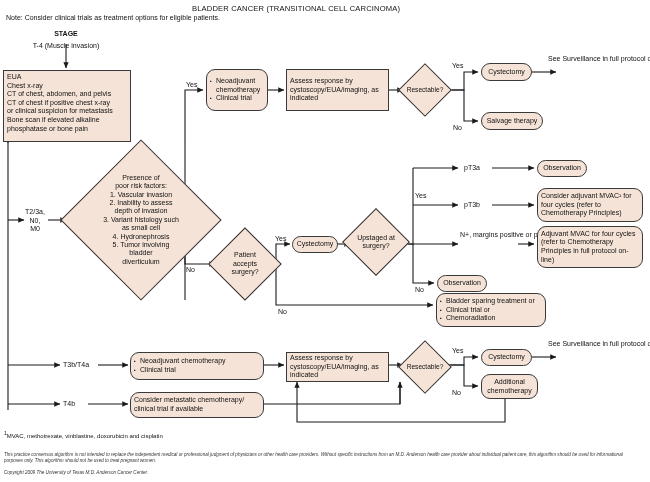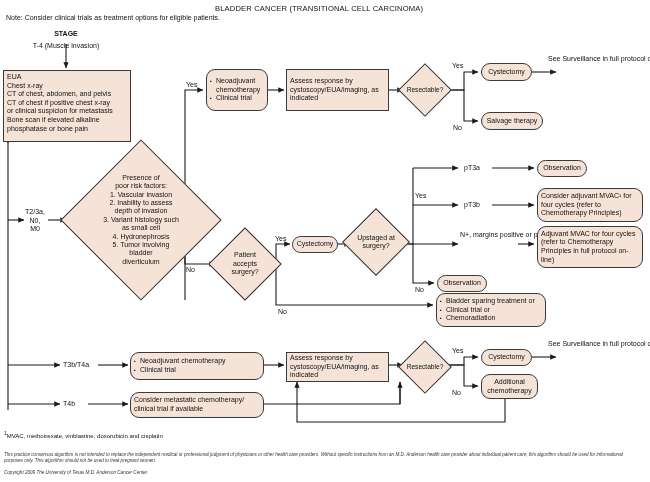--- a/index.html
+++ b/index.html
@@ -115,21 +115,21 @@
 
       <path d="M532,357 L556,357" marker-end="url(#ah)"></path>
 
       <path d="M505,398 L505,422 L297,422 L297,382" marker-end="url(#ah)"></path>
 
       <path d="M264,404 L400,404 L400,382 L400,382"></path>
       <path d="M400,404 L400,382" marker-end="url(#ah)"></path>
     </g>
   </svg>
 
-  <div class="title" style="left:192px;top:4px;margin-left:23px;">BLADDER CANCER (TRANSITIONAL CELL CARCINOMA)</div>
+  <div class="title" style="left:192px;top:4px;">BLADDER CANCER (TRANSITIONAL CELL CARCINOMA)</div>
 
   <div class="lbl" style="left:6px;top:14px;">Note: Consider clinical trials as treatment options for eligible patients.</div>
 
   <div class="lbl c" style="left:36px;top:30px;width:60px;font-weight:bold;">STAGE</div>
 
   <div class="lbl c" style="left:16px;top:42px;width:100px;">T-4 (Muscle invasion)</div>
 
   <div class="node rect" style="left:3px;top:70px;width:128px;height:72px;">
     <div>EUA</div>
     <div>Chest x-ray</div>

